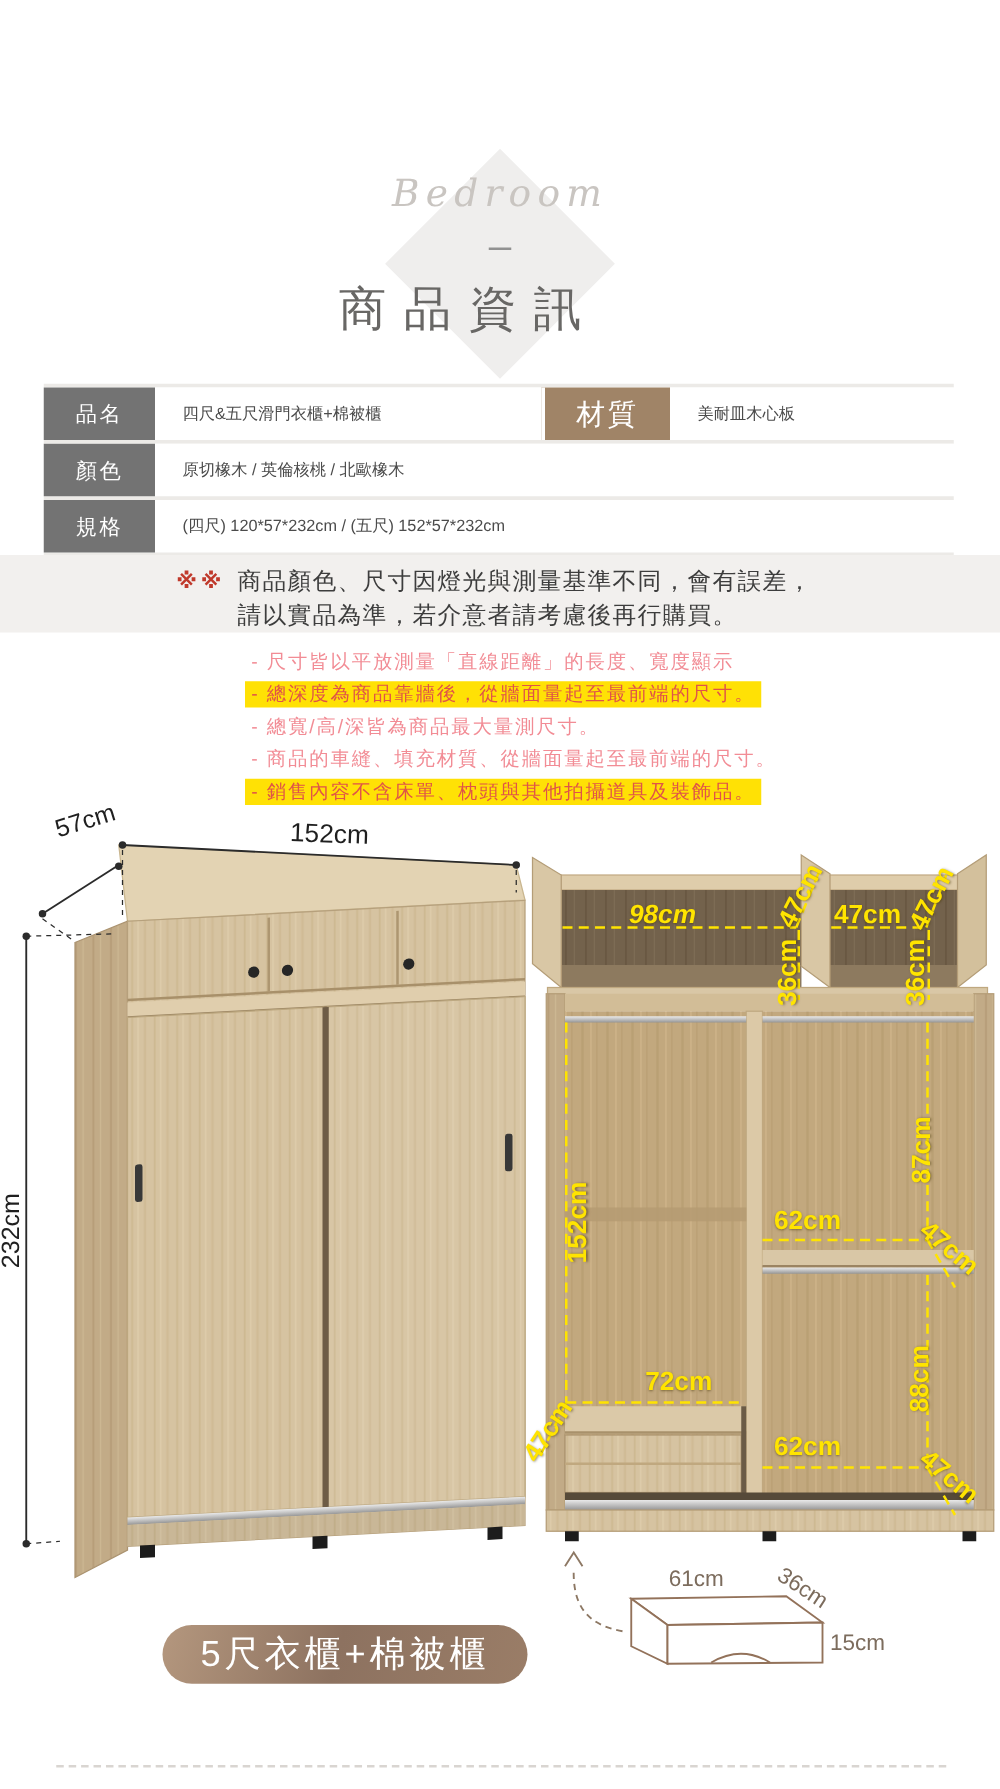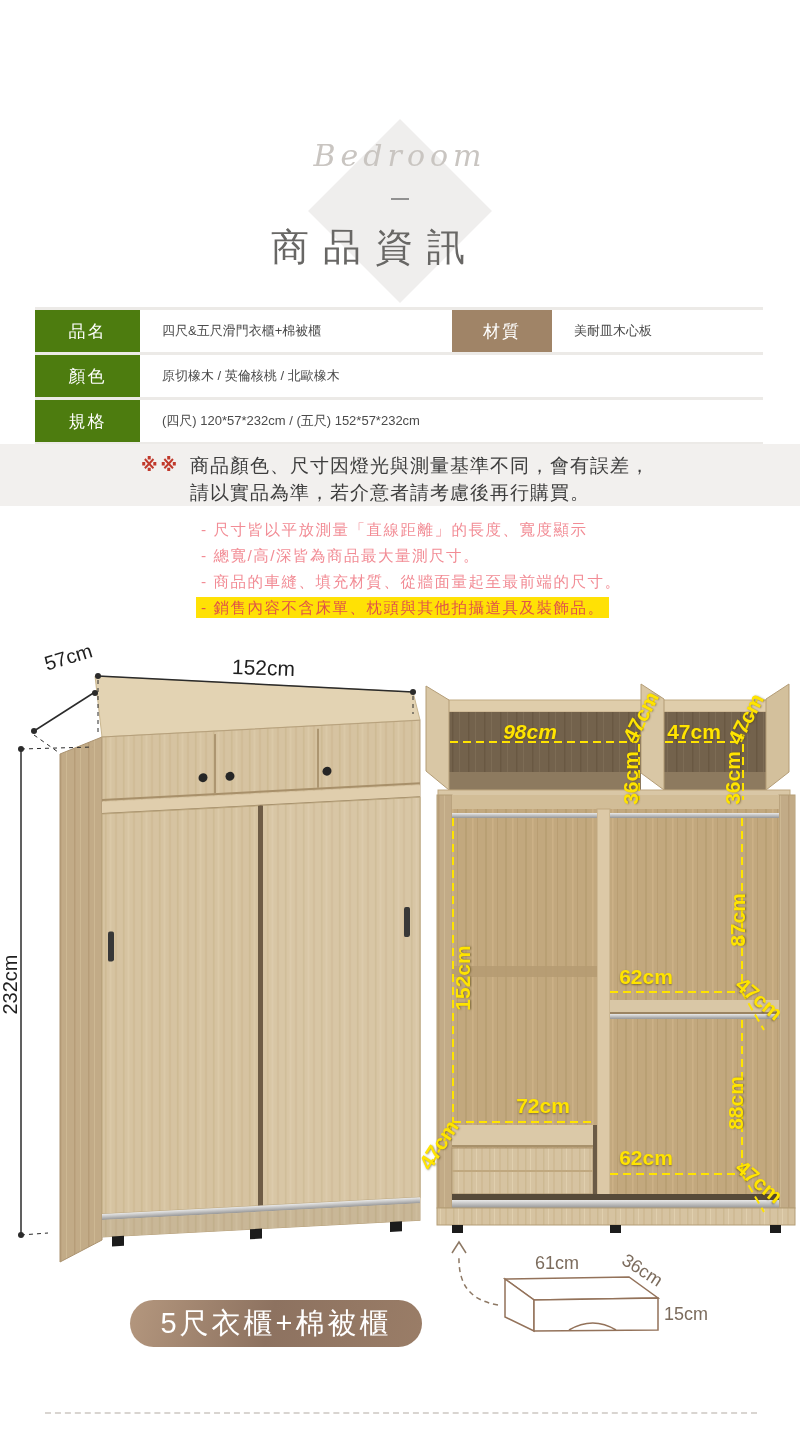--- a/index.html
+++ b/index.html
@@ -10,23 +10,23 @@
   .diamond{left:335px;top:146px;width:130px;height:130px;background:#efeeed;transform:rotate(45deg);}
   .script{left:0;top:138px;width:800px;text-align:center;font-family:"DejaVu Serif",serif;font-style:italic;
           font-size:30px;color:#c9c5c1;letter-spacing:5px;}
   .hdash{left:391px;top:198px;width:18px;border-top:2px solid #919191;}
   .pagetitle{left:0;top:222px;width:736px;text-align:center;font-size:38px;color:#686765;
              letter-spacing:14px;font-weight:300;text-indent:14px;}
 
   
   .spec{left:35px;top:307px;width:728px;border-top:3px solid #eceae7;}
   .srow{display:flex;height:42px;border-bottom:3px solid #eceae7;background:#fff;}
-  .scell-h{width:105px;background:#4d7c0f;color:#fff;font-size:17px;display:flex;align-items:center;
+  .scell-h{width:89px;background:#737373;color:#fff;font-size:17px;display:flex;align-items:center;
            justify-content:center;letter-spacing:2px;flex:0 0 auto;}
-  .scell-h2{width:100px;background:#a08467;color:#fff;font-size:17px;display:flex;align-items:center;
+  .scell-h2{width:100px;background:#a08467;color:#fff;font-size:23px;display:flex;align-items:center;
             justify-content:center;letter-spacing:2px;flex:0 0 auto;border-left:3px solid #fff;}
   .scell-v{flex:1 1 auto;display:flex;align-items:center;padding-left:22px;font-size:13px;color:#4b4b4b;}
 
   
   .warnband{left:0;top:444px;width:800px;height:62px;background:#f2f0ee;}
   .warnmarks{left:141px;top:455px;font-size:17px;color:#c0392b;letter-spacing:3px;font-weight:bold;}
   .warntext{left:190px;top:452px;width:500px;font-size:19px;color:#3d3d3d;line-height:27px;letter-spacing:1px;}
 
   
   .notes{left:196px;top:519px;}
@@ -77,20 +77,21 @@
 
   <div class="abs warnband"></div>
   <div class="abs warnmarks">※※</div>
   <div class="abs warntext">
     <span>商品顏色、尺寸因燈光與測量基準不同，會有誤差，</span><br>
     <span>請以實品為準，若介意者請考慮後再行購買。</span>
   </div>
 
   <div class="abs notes">
     <span class="note">- 尺寸皆以平放測量「直線距離」的長度、寬度顯示</span>
+    <span class="note hl">- 總深度為商品靠牆後，從牆面量起至最前端的尺寸。</span>
     <span class="note">- 總寬/高/深皆為商品最大量測尺寸。</span>
     <span class="note">- 商品的車縫、填充材質、從牆面量起至最前端的尺寸。</span>
     <span class="note hl">- 銷售內容不含床單、枕頭與其他拍攝道具及裝飾品。</span>
   </div>
 
   <svg class="abs" style="left:0;top:640px;" width="800" height="720" viewBox="0 640 800 720">
     <defs>
       <pattern id="gw1" width="18" height="18" patternUnits="userSpaceOnUse">
         <rect width="18" height="18" fill="#d6c3a1"></rect>
         <rect x="3" width="1.5" height="18" fill="#cbb68f" opacity=".8"></rect>

